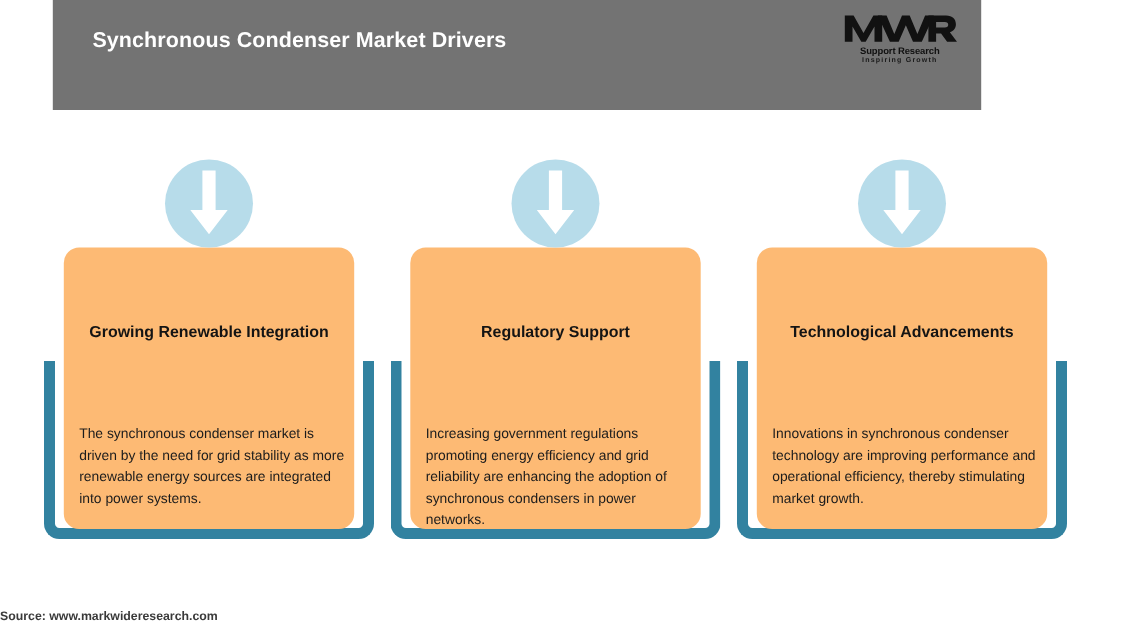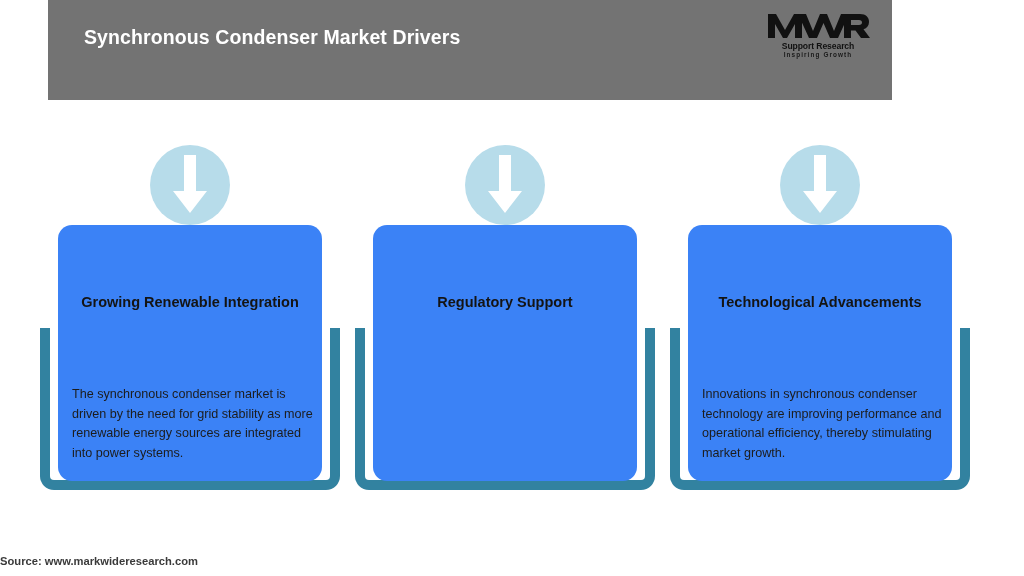--- a/index.html
+++ b/index.html
@@ -105,21 +105,21 @@
     border-bottom-left-radius: 14px;
     border-bottom-right-radius: 14px;
   }
 
   .card {
     position: absolute;
     left: 18px;
     top: 80px;
     width: 264px;
     height: 256px;
-    background: #3b82f6;
+    background: #fdba74;
     border-radius: 14px;
     padding: 0 18px;
   }
 
   .card-title {
     position: absolute;
     left: 14px;
     top: 66px;
     width: 236px;
     text-align: center;
@@ -213,20 +213,21 @@
         <svg viewBox="0 0 38 64">
           <path d="M13 2 L25 2 L25 38 L36 38 L19 60 L2 38 L13 38 Z" fill="#ffffff"></path>
         </svg>
       </div>
     </div>
 
     <div class="card-wrap c1">
       <div class="bracket"></div>
       <div class="card">
         <div class="card-title">Regulatory Support</div>
+        <div class="card-body">Increasing government regulations promoting energy efficiency and grid reliability are enhancing the adoption of synchronous condensers in power networks.</div>
       </div>
       <div class="icon-circle">
         <svg viewBox="0 0 38 64">
           <path d="M13 2 L25 2 L25 38 L36 38 L19 60 L2 38 L13 38 Z" fill="#ffffff"></path>
         </svg>
       </div>
     </div>
 
     <div class="card-wrap c2">
       <div class="bracket"></div>

